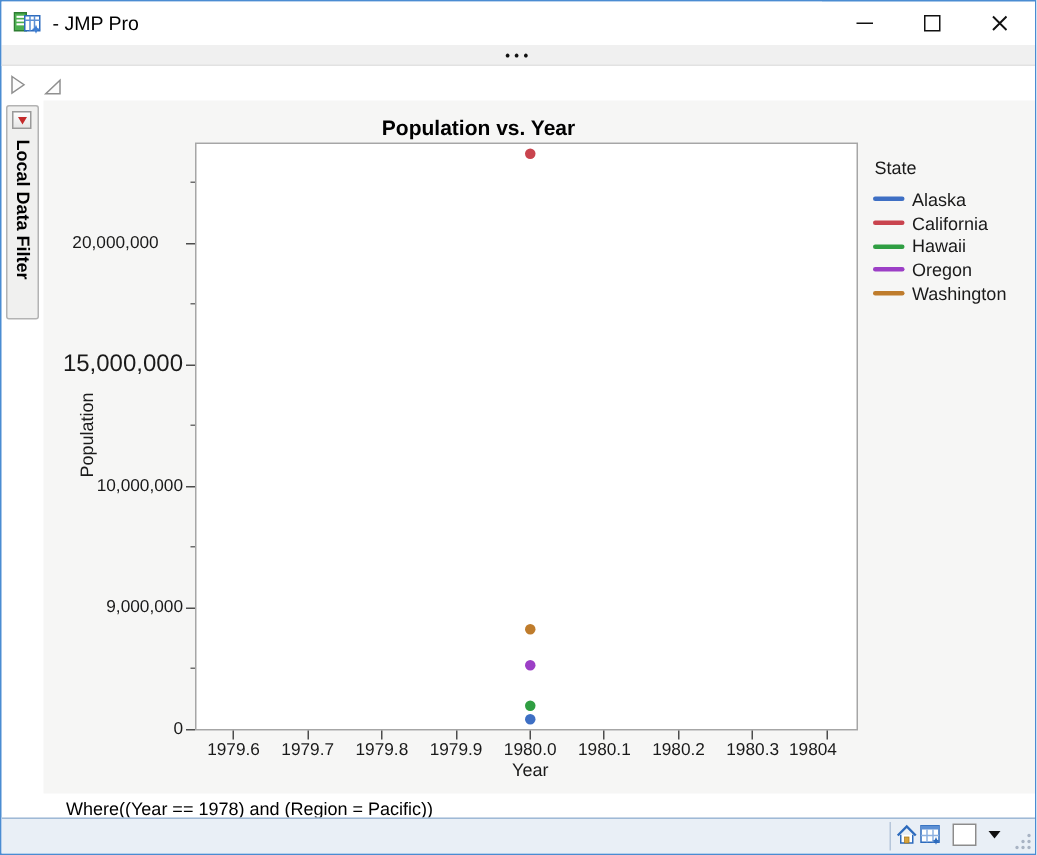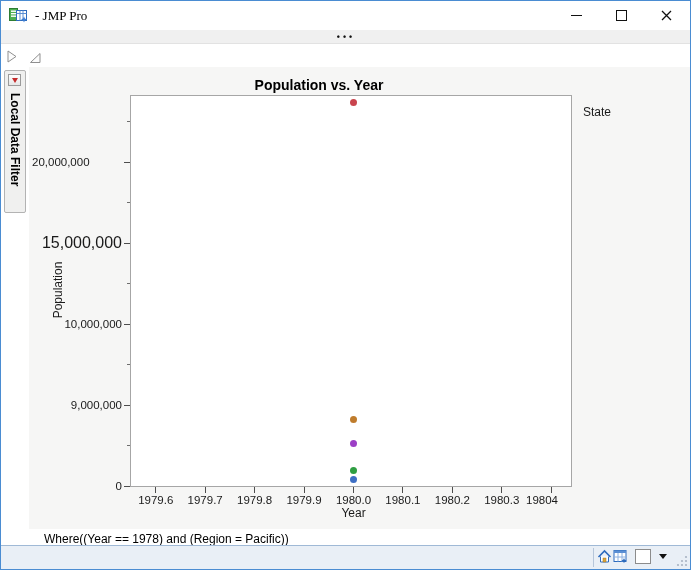--- a/index.html
+++ b/index.html
@@ -1,19 +1,19 @@
 <!DOCTYPE html>
 <html><head>
 <meta charset="utf-8">
 <style>
   html,body{margin:0;padding:0;background:#fff;}
   .window{position:relative;width:691px;height:570px;border:1px solid #4a8cd2;box-sizing:border-box;
           background:#fff;overflow:hidden;font-family:"Liberation Sans",sans-serif;}
   
-  .titlebar{position:absolute;left:0;top:0;width:547px;height:29px;background:#fff;font-family:Liberation Serif, serif;}
+  .titlebar{position:absolute;left:0;top:0;width:547px;height:29px;background:#fff;}
   .appicon{position:absolute;left:8px;top:6px;}
   .wtitle{position:absolute;left:34px;top:7px;font-size:13px;color:#000;}
   .winbtn{position:absolute;top:0;width:45px;height:29px;display:flex;align-items:center;justify-content:center;}
   .min-glyph{width:11px;height:1px;background:#111;}
   .max-glyph{width:9px;height:9px;border:1px solid #111;}
   
   .menustrip{position:absolute;left:0;top:29px;width:689px;height:13px;background:#f0f0f0;border-bottom:1px solid #e2e2e2;}
   .menudots{position:absolute;left:320px;top:0;width:50px;height:13px;text-align:center;font-size:9px;
             letter-spacing:3px;line-height:14px;color:#111;font-weight:bold;cursor:default;}
   
@@ -111,21 +111,21 @@
   <div id="chart-layer">
       <div style="left: 123px; top: 484.5px; width: 6px; height: 1px; background: rgb(77, 77, 77);"></div>
       <div style="left: 31px; top: 478px; width: 90px; text-align: right; font-size: 11.5px; line-height: 14px; color: rgb(26, 26, 26);">0</div>
       <div style="left: 123px; top: 403.587px; width: 6px; height: 1px; background: rgb(77, 77, 77);"></div>
       <div style="left: 31px; top: 397.087px; width: 90px; text-align: right; font-size: 11.5px; line-height: 14px; color: rgb(26, 26, 26);">9,000,000</div>
       <div style="left: 123px; top: 322.674px; width: 6px; height: 1px; background: rgb(77, 77, 77);"></div>
       <div style="left: 31px; top: 316.174px; width: 90px; text-align: right; font-size: 11.5px; line-height: 14px; color: rgb(26, 26, 26);">10,000,000</div>
       <div style="left: 123px; top: 241.761px; width: 6px; height: 1px; background: rgb(77, 77, 77);"></div>
       <div style="left: 31px; top: 235.261px; width: 90px; text-align: right; font-size: 16px; line-height: 14px; color: rgb(26, 26, 26);">15,000,000</div>
       <div style="left: 123px; top: 160.849px; width: 6px; height: 1px; background: rgb(77, 77, 77);"></div>
-      <div style="left: 31px; top: 154.349px; width: 90px; text-align: left; font-size: 11.5px; line-height: 14px; color: rgb(26, 26, 26);">20,000,000</div>
+      <div style="left: 31px; top: 154.349px; width: 90px; text-align: center; font-size: 11.5px; line-height: 14px; color: rgb(26, 26, 26);">20,000,000</div>
       <div style="left: 126px; top: 444.044px; width: 3px; height: 1px; background: rgb(110, 110, 110);"></div>
       <div style="left: 126px; top: 363.131px; width: 3px; height: 1px; background: rgb(110, 110, 110);"></div>
       <div style="left: 126px; top: 282.218px; width: 3px; height: 1px; background: rgb(110, 110, 110);"></div>
       <div style="left: 126px; top: 201.305px; width: 3px; height: 1px; background: rgb(110, 110, 110);"></div>
       <div style="left: 126px; top: 120.392px; width: 3px; height: 1px; background: rgb(110, 110, 110);"></div>
       <div style="left: 154.219px; top: 486px; width: 1px; height: 6px; background: rgb(77, 77, 77);"></div>
       <div style="left: 127.719px; top: 493px; width: 54px; text-align: center; font-size: 11.5px; color: rgb(26, 26, 26);">1979.6</div>
       <div style="left: 203.657px; top: 486px; width: 1px; height: 6px; background: rgb(77, 77, 77);"></div>
       <div style="left: 177.157px; top: 493px; width: 54px; text-align: center; font-size: 11.5px; color: rgb(26, 26, 26);">1979.7</div>
       <div style="left: 253.096px; top: 486px; width: 1px; height: 6px; background: rgb(77, 77, 77);"></div>
@@ -146,20 +146,42 @@
       <div style="left: 348.972px; top: 98.4585px; width: 7px; height: 7px; border-radius: 50%; background: rgb(201, 68, 78);"></div>
       <div style="left: 348.972px; top: 465.965px; width: 7px; height: 7px; border-radius: 50%; background: rgb(47, 158, 66);"></div>
       <div style="left: 348.972px; top: 438.94px; width: 7px; height: 7px; border-radius: 50%; background: rgb(156, 63, 198);"></div>
       <div style="left: 348.972px; top: 414.666px; width: 7px; height: 7px; border-radius: 50%; background: rgb(191, 124, 44);"></div>
     </div>
   <div class="ylabel">Population</div>
   <div class="xlabel">Year</div>
 
   <div class="legend">
     <div class="legendtitle">State</div>
+    <div id="legend-items">
+        <div class="legend-item">
+          <span class="swatch" style="background: rgb(62, 111, 196);"></span>
+          <span class="llabel">Alaska</span>
+        </div>
+        <div class="legend-item">
+          <span class="swatch" style="background: rgb(201, 68, 78);"></span>
+          <span class="llabel">California</span>
+        </div>
+        <div class="legend-item">
+          <span class="swatch" style="background: rgb(47, 158, 66);"></span>
+          <span class="llabel">Hawaii</span>
+        </div>
+        <div class="legend-item">
+          <span class="swatch" style="background: rgb(156, 63, 198);"></span>
+          <span class="llabel">Oregon</span>
+        </div>
+        <div class="legend-item">
+          <span class="swatch" style="background: rgb(191, 124, 44);"></span>
+          <span class="llabel">Washington</span>
+        </div>
+      </div>
   </div>
 
   <div class="wheretext">Where((Year == 1978) and (Region = Pacific))</div>
 
   <div class="statusbar">
     <div class="sep"></div>
     <div class="sbtn" style="left:596px">
       <svg width="15" height="15" viewBox="0 0 15 15">
         <path d="M1.5 8 L7.5 2 L13.5 8" fill="none" stroke="#2d6bbd" stroke-width="1.6"></path>
         <path d="M3.5 7.5 L3.5 13 L11.5 13 L11.5 7.5" fill="#fff" stroke="#2d6bbd"></path>

